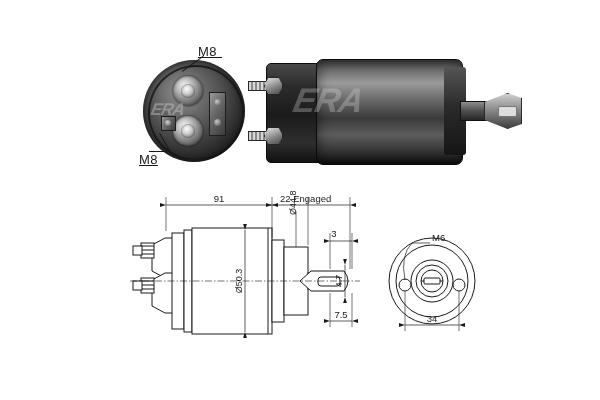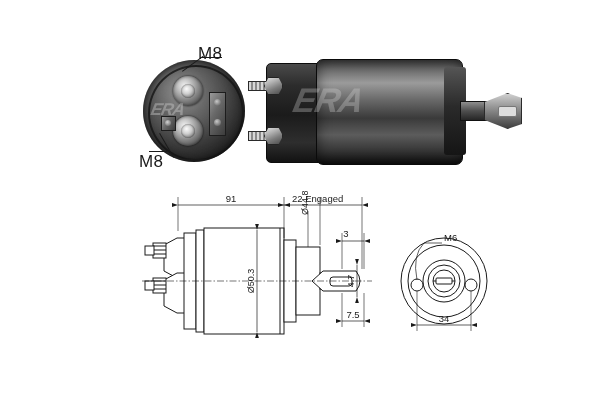--- a/index.html
+++ b/index.html
@@ -181,41 +181,42 @@
   #thread-lower { left: 0px; top: 76px; }
   #wm-side {
     left: 46px; top: 26px;
     font-size: 34px;
     color: rgba(220,220,220,.30);
   }
 
   
   .photo-label {
     position: absolute;
-    font-size: 17px;
+    font-size: 13px;
     color: #1a1a1a;
     letter-spacing: .4px;
+    text-decoration: underline;
   }
   #label-m8-top { left: 198px; top: 44px; }
   #label-m8-bottom { left: 139px; top: 152px; }
   .leader {
     position: absolute;
     background: #1a1a1a;
     transform-origin: 0 0;
     height: 1px;
   }
   #leader-m8-top { left: 182px; top: 71px; width: 26px; transform: rotate(-36deg); }
   #leader-m8-top-h { left: 200px; top: 57px; width: 22px; }
   #leader-m8-bot { left: 160px; top: 133px; width: 28px; transform: rotate(60deg); }
   #leader-m8-bot-h { left: 149px; top: 151px; width: 19px; }
 
   
   #drawing-area {
     position: absolute;
-    left: 12px; top: 185px;
+    left: 0; top: 185px;
     width: 504px; height: 215px;
   }
   #drawing-svg { display: block; }
 
   .dim-text {
     font-family: "Liberation Sans", sans-serif;
     font-size: 9.5px;
     fill: #1a1a1a;
   }
   .dim-text-sm {

